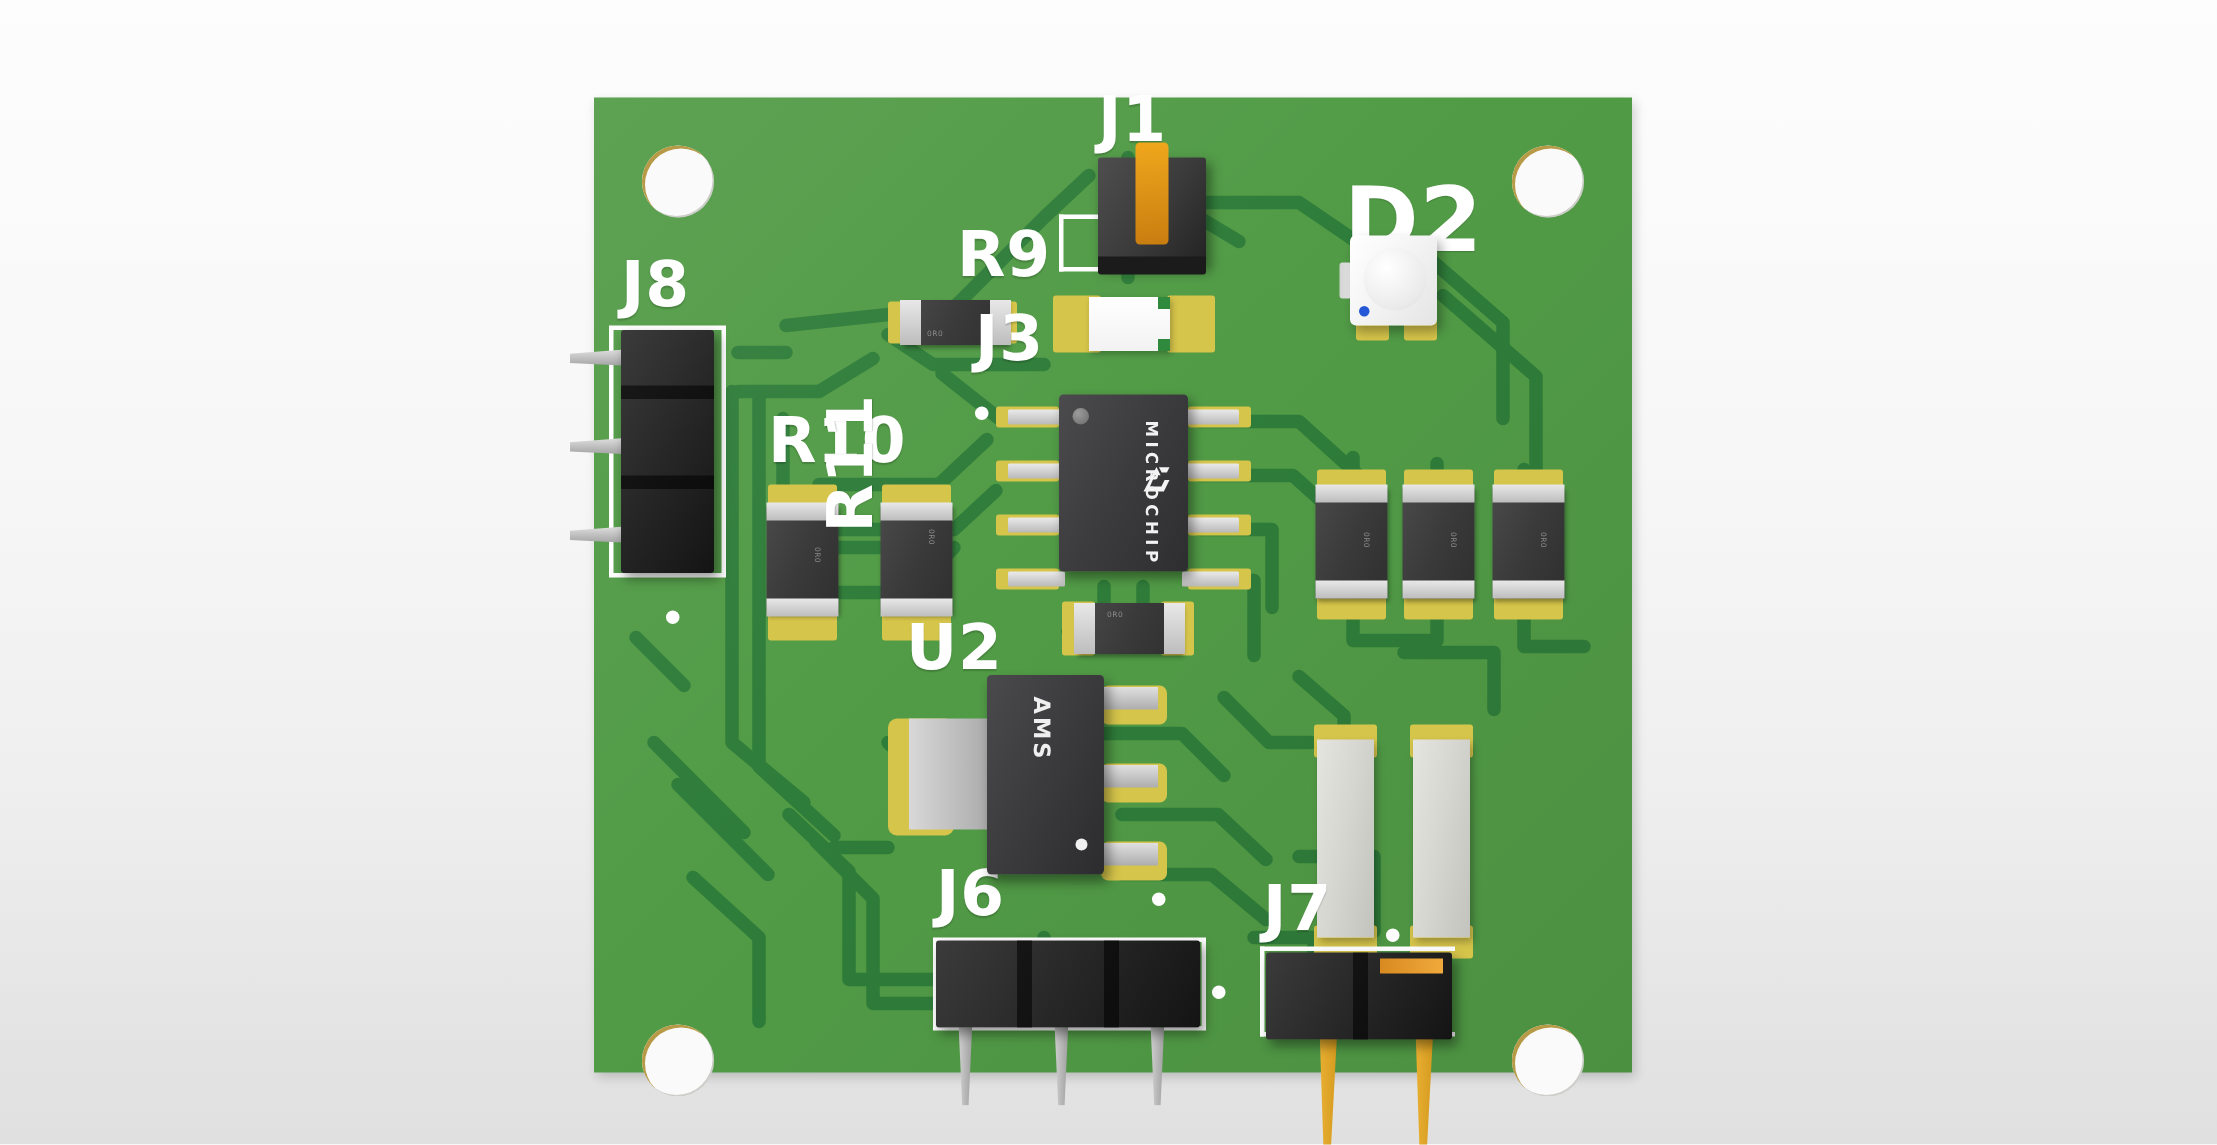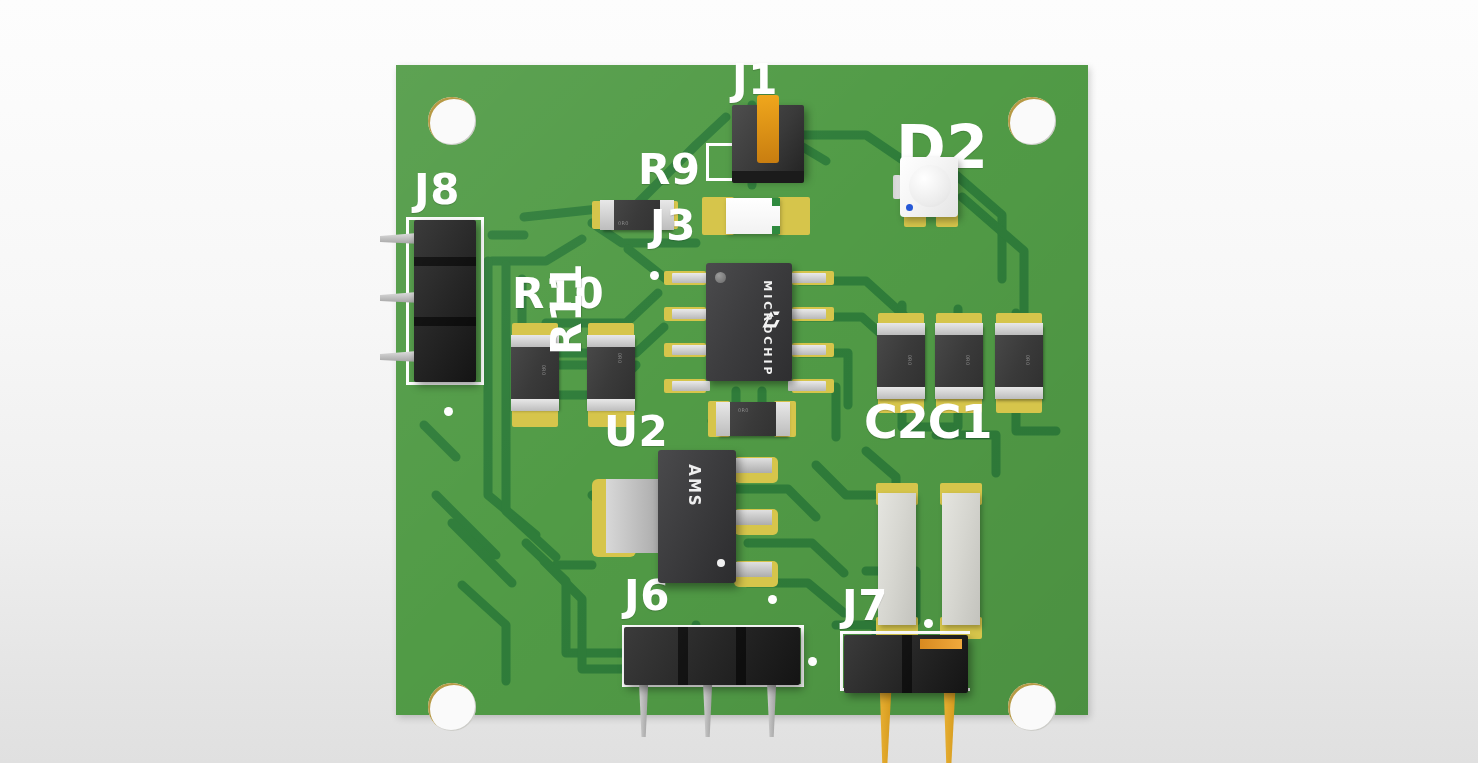--- a/index.html
+++ b/index.html
@@ -354,21 +354,20 @@
 
 
     <div class="pad" style="left:480px;top:418px;width:42px;height:22px;"></div>
     <div class="pad" style="left:480px;top:552px;width:42px;height:22px;"></div>
     <div class="tcap" style="left:482px;top:428px;width:38px;height:132px;"></div>
 
     <div class="pad" style="left:544px;top:418px;width:42px;height:22px;"></div>
     <div class="pad" style="left:544px;top:552px;width:42px;height:22px;"></div>
     <div class="tcap" style="left:546px;top:428px;width:38px;height:132px;"></div>
 
-    <span class="silk" style="left:468px;top:380px;font-size:46px;transform:translateY(-100%);letter-spacing:-1px;">C2C1</span>
 
     <div class="pad" style="left:196px;top:414px;width:44px;height:78px;border-radius:6px;"></div>
     <div class="regtab" style="left:210px;top:414px;width:56px;height:74px;"></div>
     <div class="pad" style="left:338px;top:392px;width:44px;height:26px;border-radius:5px;"></div>
     <div class="pad" style="left:338px;top:444px;width:44px;height:26px;border-radius:5px;"></div>
     <div class="pad" style="left:338px;top:496px;width:44px;height:26px;border-radius:5px;"></div>
     <div class="reglead" style="left:334px;top:393px;width:42px;"></div>
     <div class="reglead" style="left:334px;top:445px;width:42px;"></div>
     <div class="reglead" style="left:334px;top:497px;width:42px;"></div>
     <div id="reg-u4">

